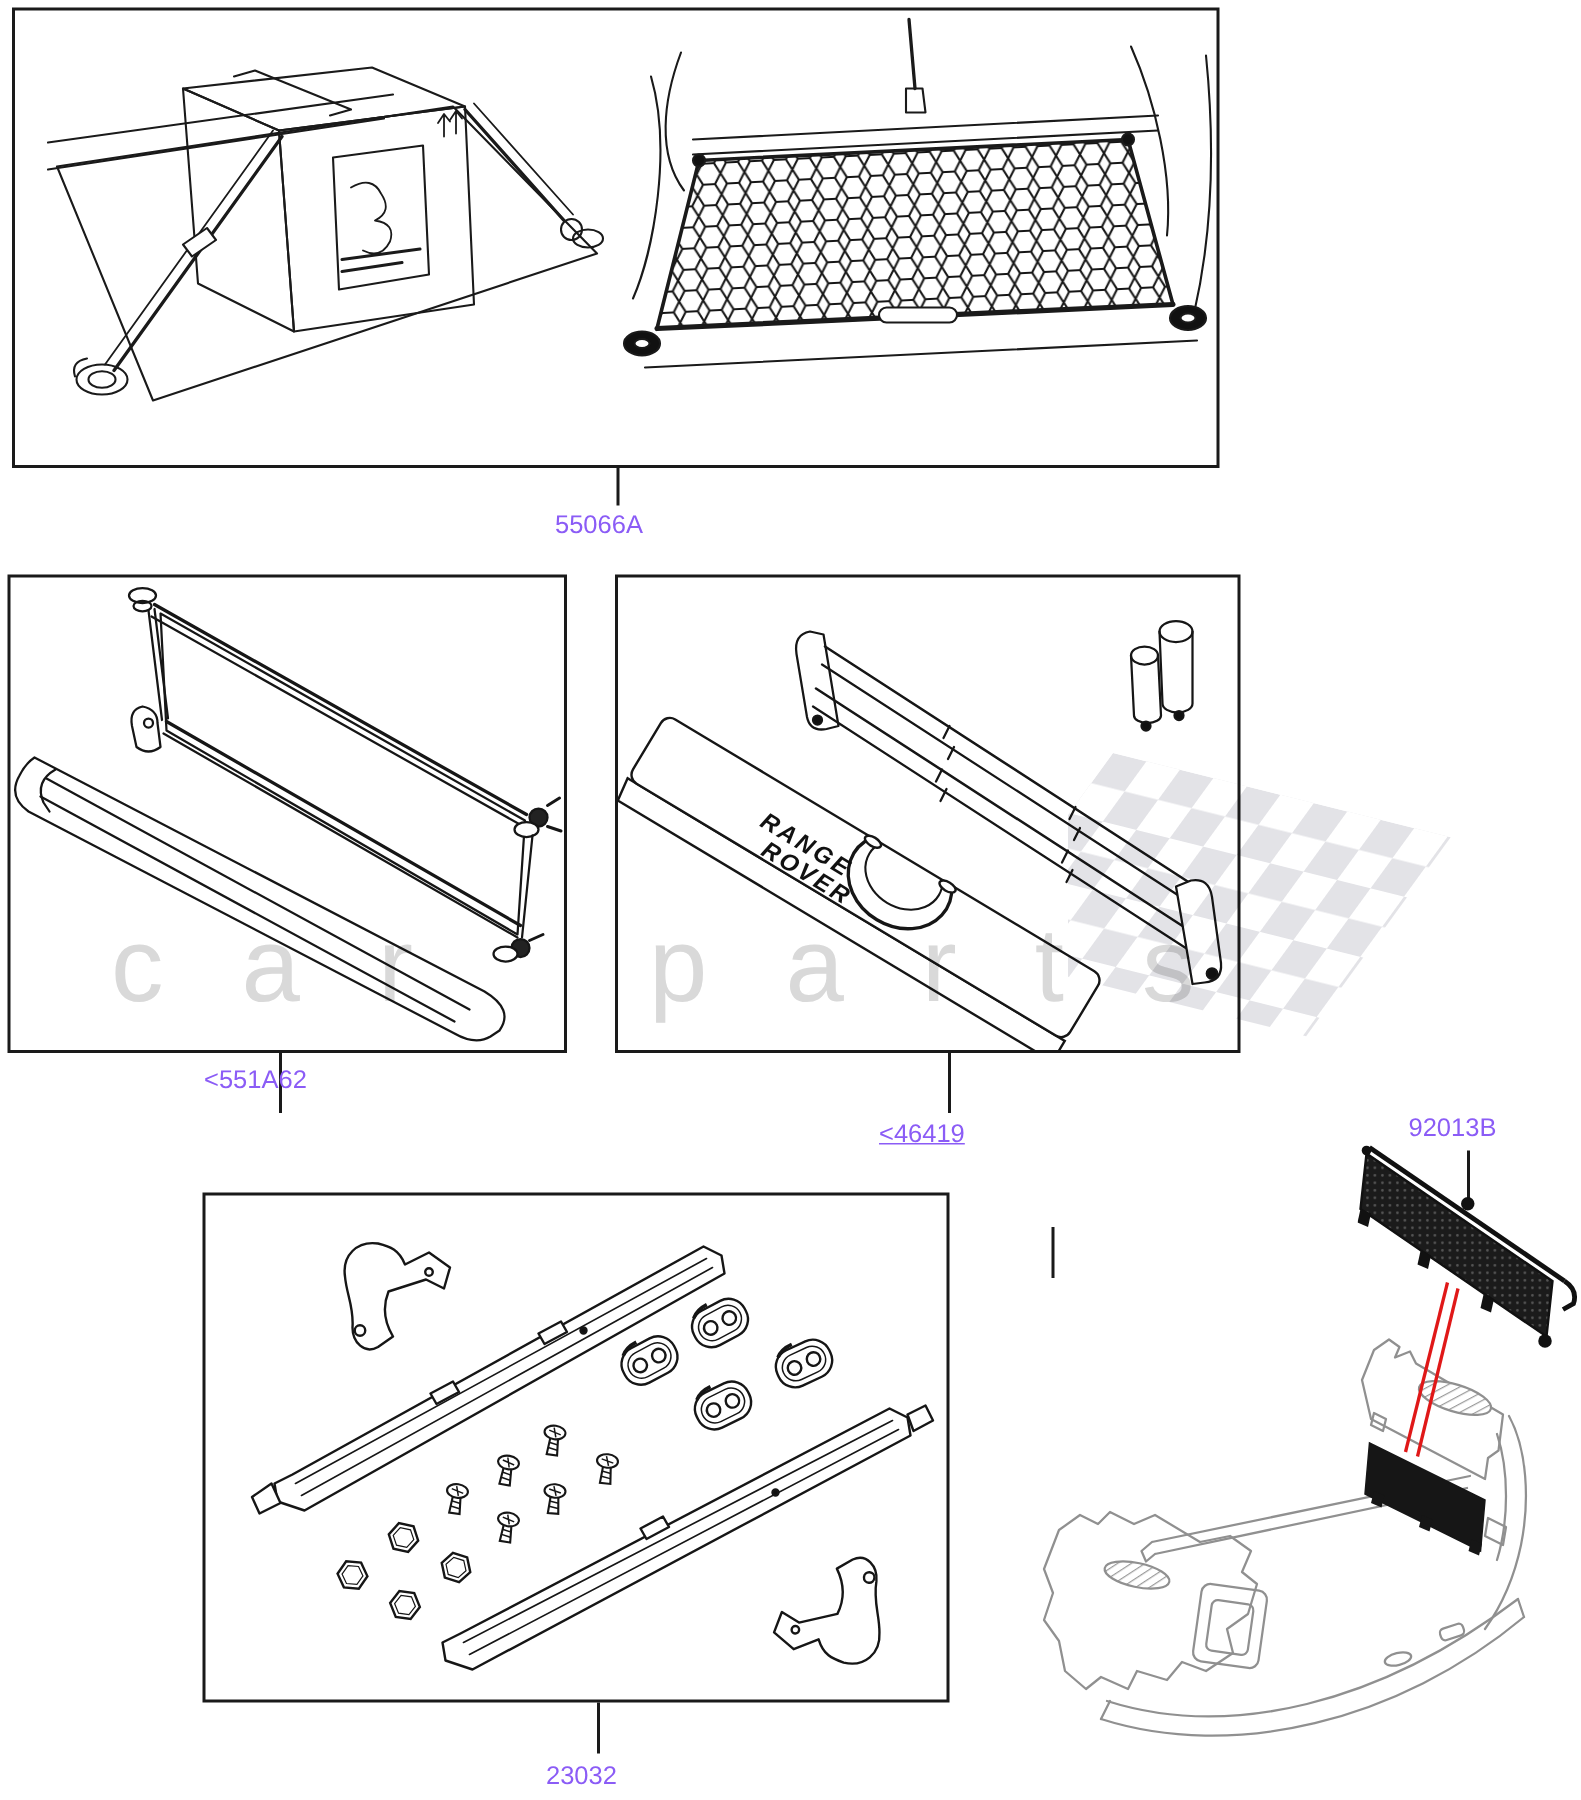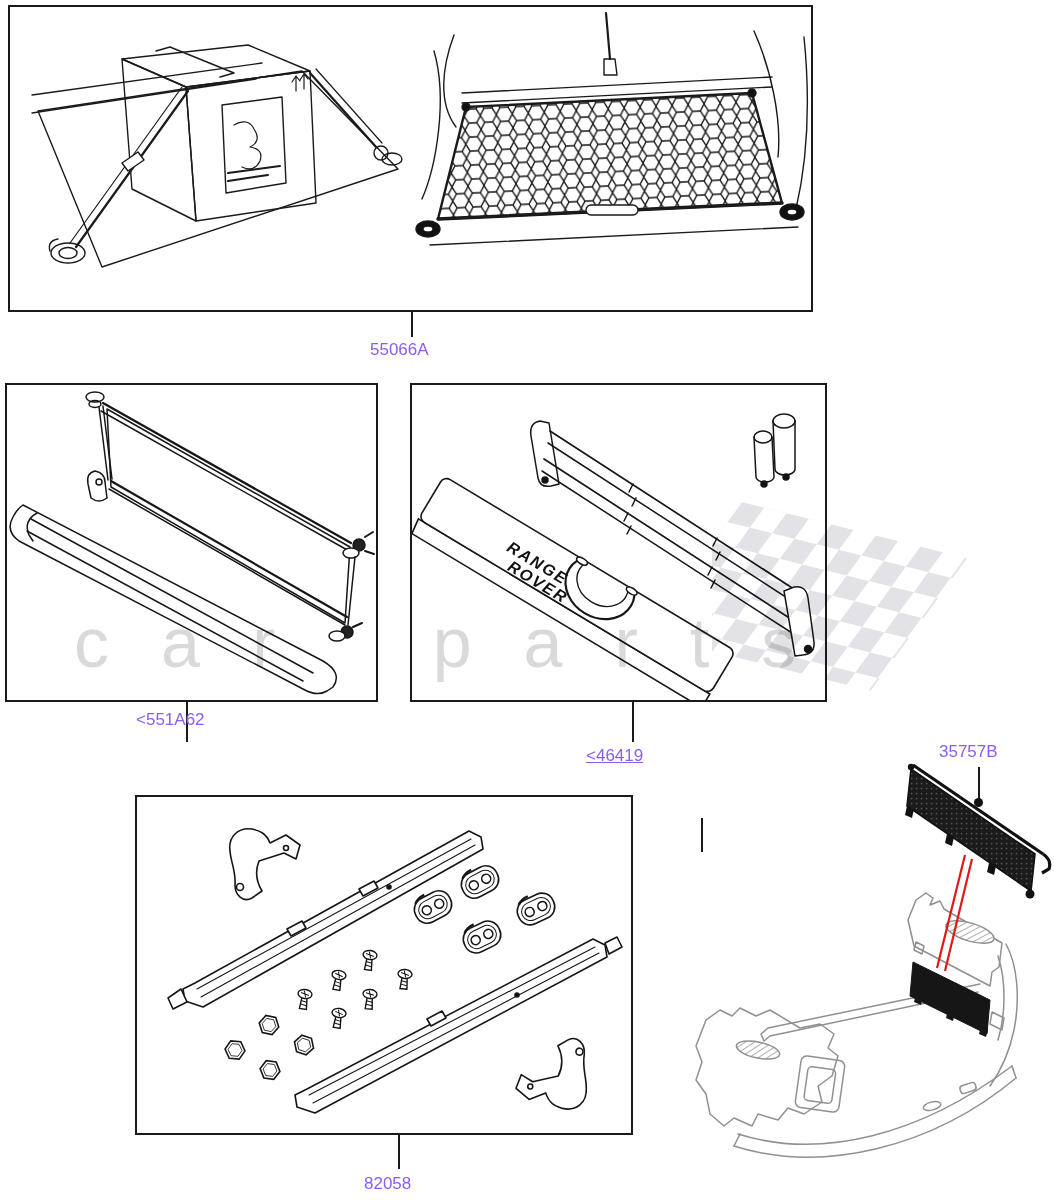--- a/index.html
+++ b/index.html
@@ -262,22 +262,22 @@
   <div class="leader" style="left:186px;top:702px;height:40px;"></div>
   <div class="leader" style="left:632px;top:702px;height:40px;"></div>
   <div class="leader" style="left:398px;top:1135px;height:34px;"></div>
   <div class="leader" style="left:978px;top:767px;height:34px;"></div>
   <div class="dot" style="left:974px;top:798px;"></div>
   <div class="leader" style="left:701px;top:818px;height:34px;"></div>
 
   <div class="plabel" style="left:370px;top:338px;">55066A</div>
   <div class="plabel" style="left:136px;top:708px;">&lt;551A62</div>
   <div class="plabel" style="left:586px;top:744px;text-decoration:underline;">&lt;46419</div>
-  <div class="plabel" style="left:939px;top:740px;">35757B</div>
-  <div class="plabel" style="left:364px;top:1172px;">82058</div>
+  <div class="plabel" style="left:939px;top:740px;">92013B</div>
+  <div class="plabel" style="left:364px;top:1172px;">23032</div>
 
   <div class="wm-sub">car parts</div>
   <svg class="wm-checker" width="310" height="240" viewBox="0 0 310 240">
     <defs>
       <pattern id="chk" width="46" height="46" patternUnits="userSpaceOnUse">
         <rect width="23" height="23" fill="#e3e3e7"></rect>
         <rect x="23" y="23" width="23" height="23" fill="#e3e3e7"></rect>
       </pattern>
     </defs>
     <g transform="translate(30,34) rotate(14) skewX(-22)">

